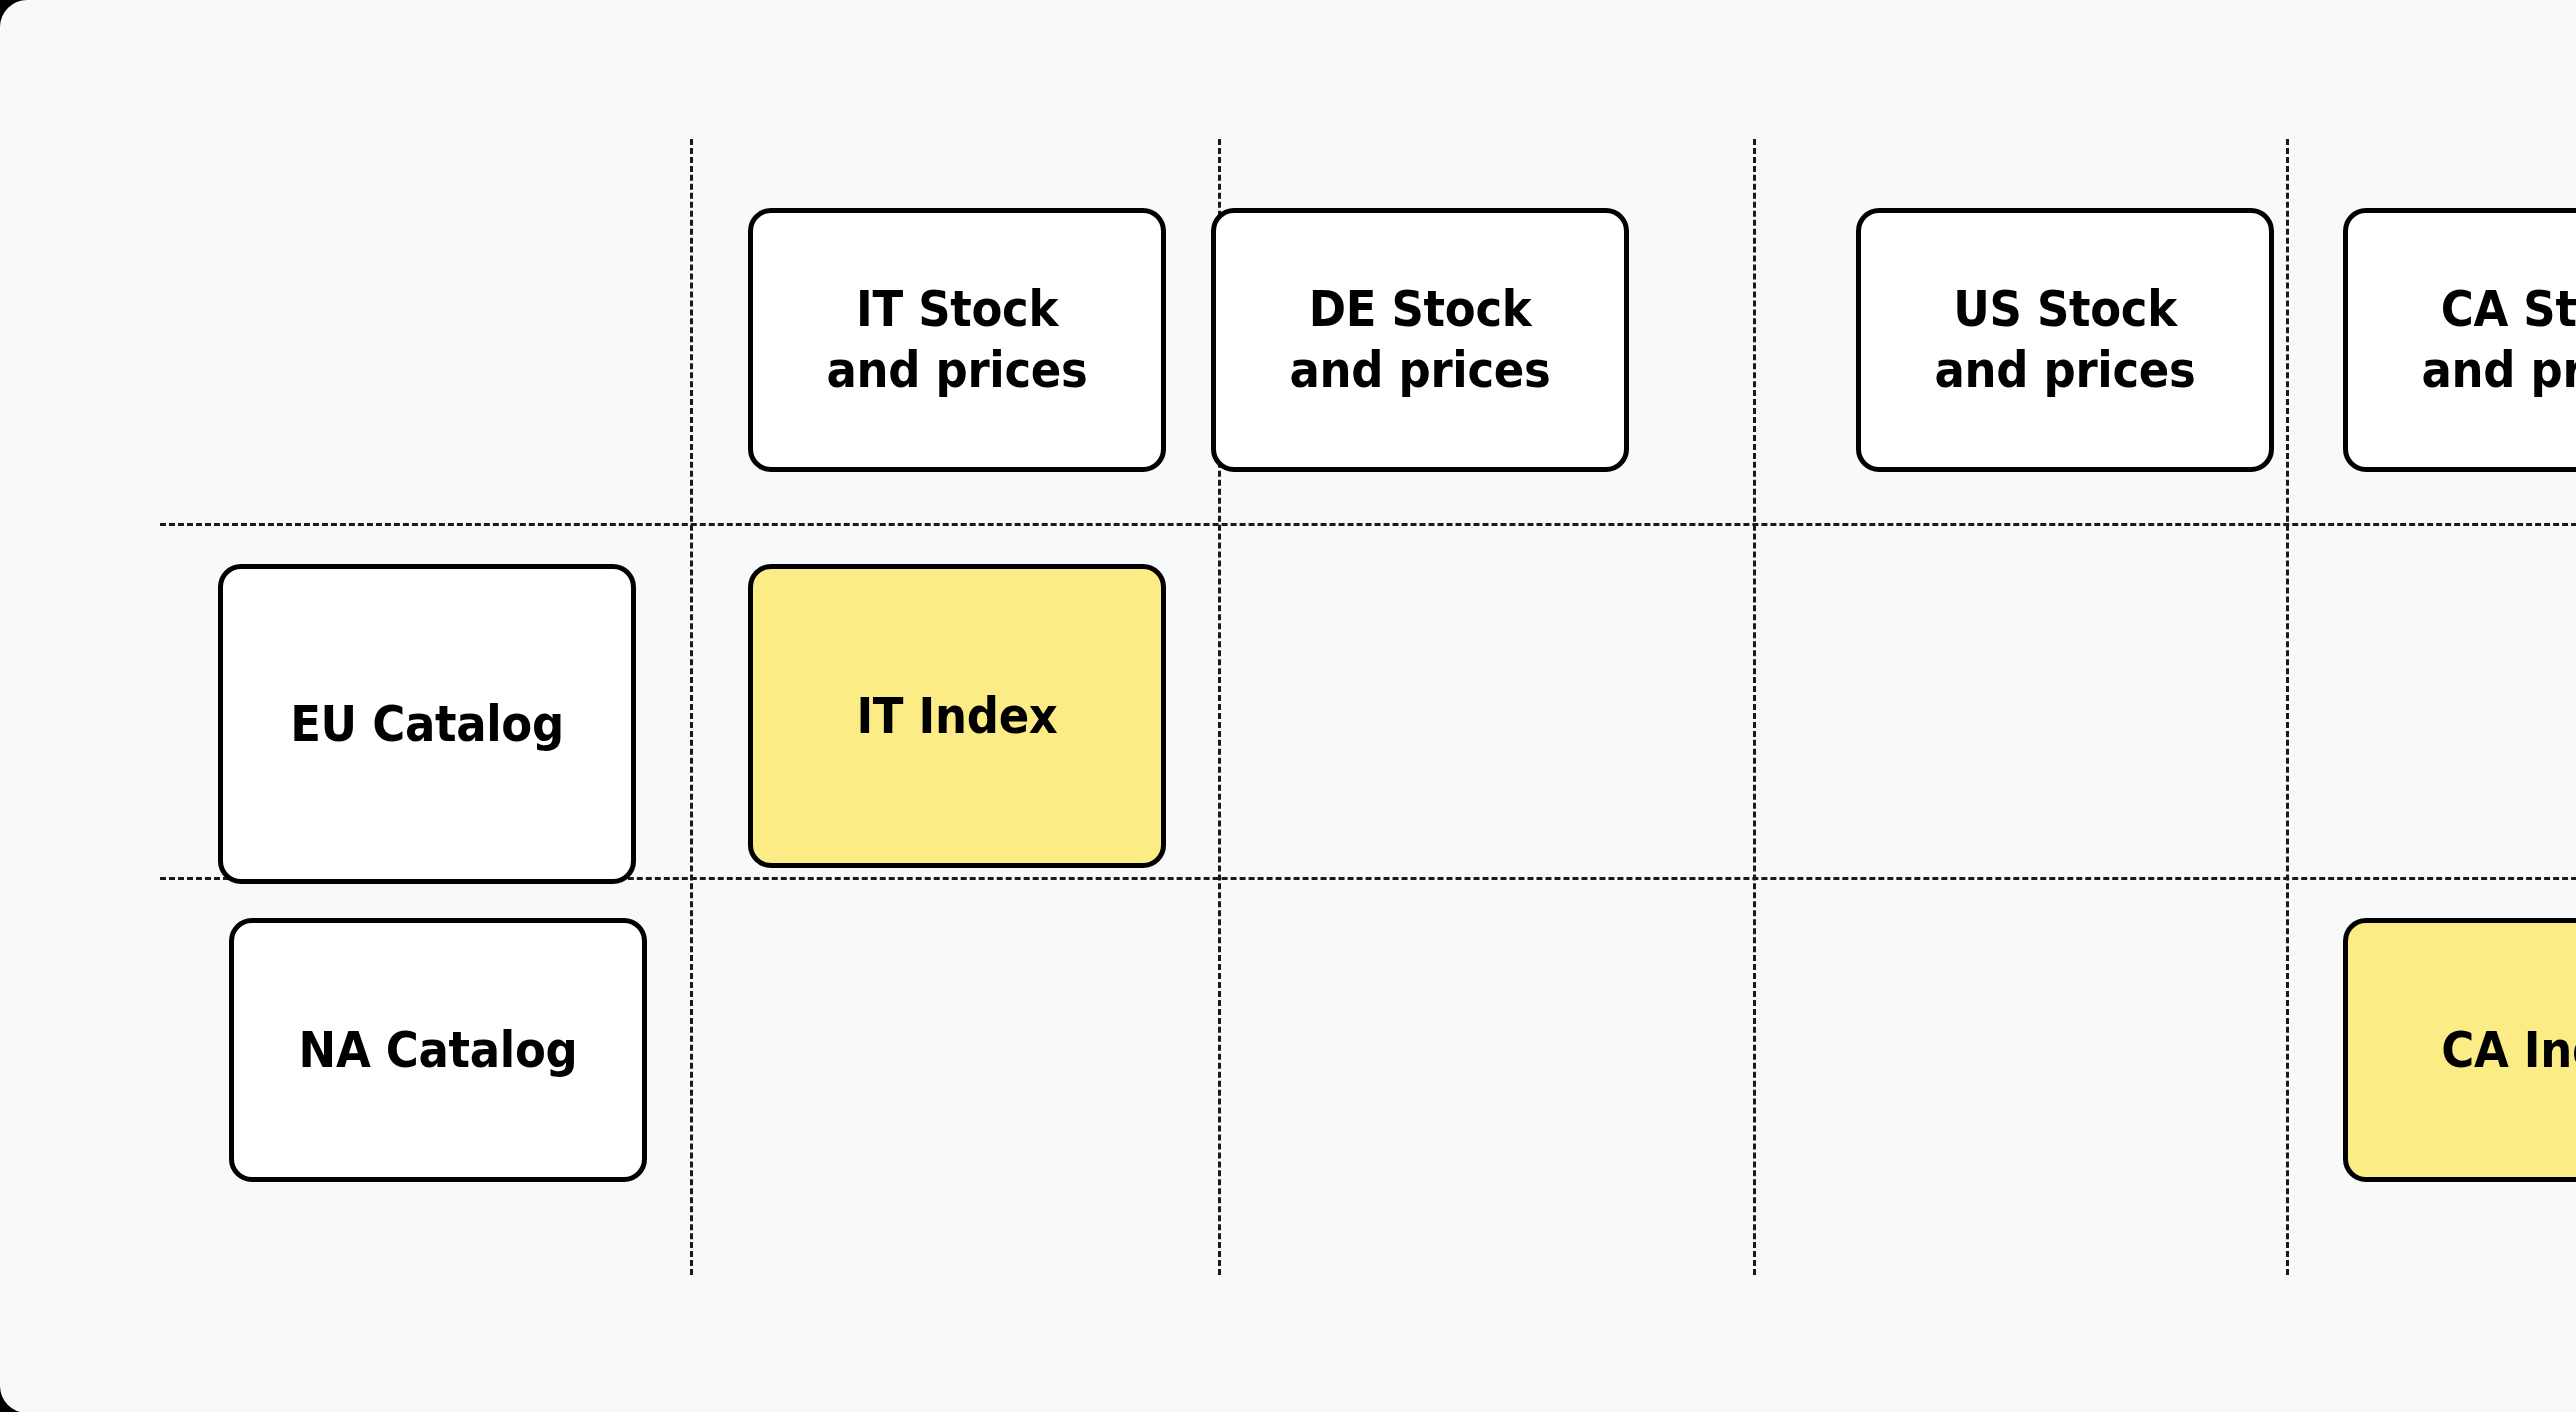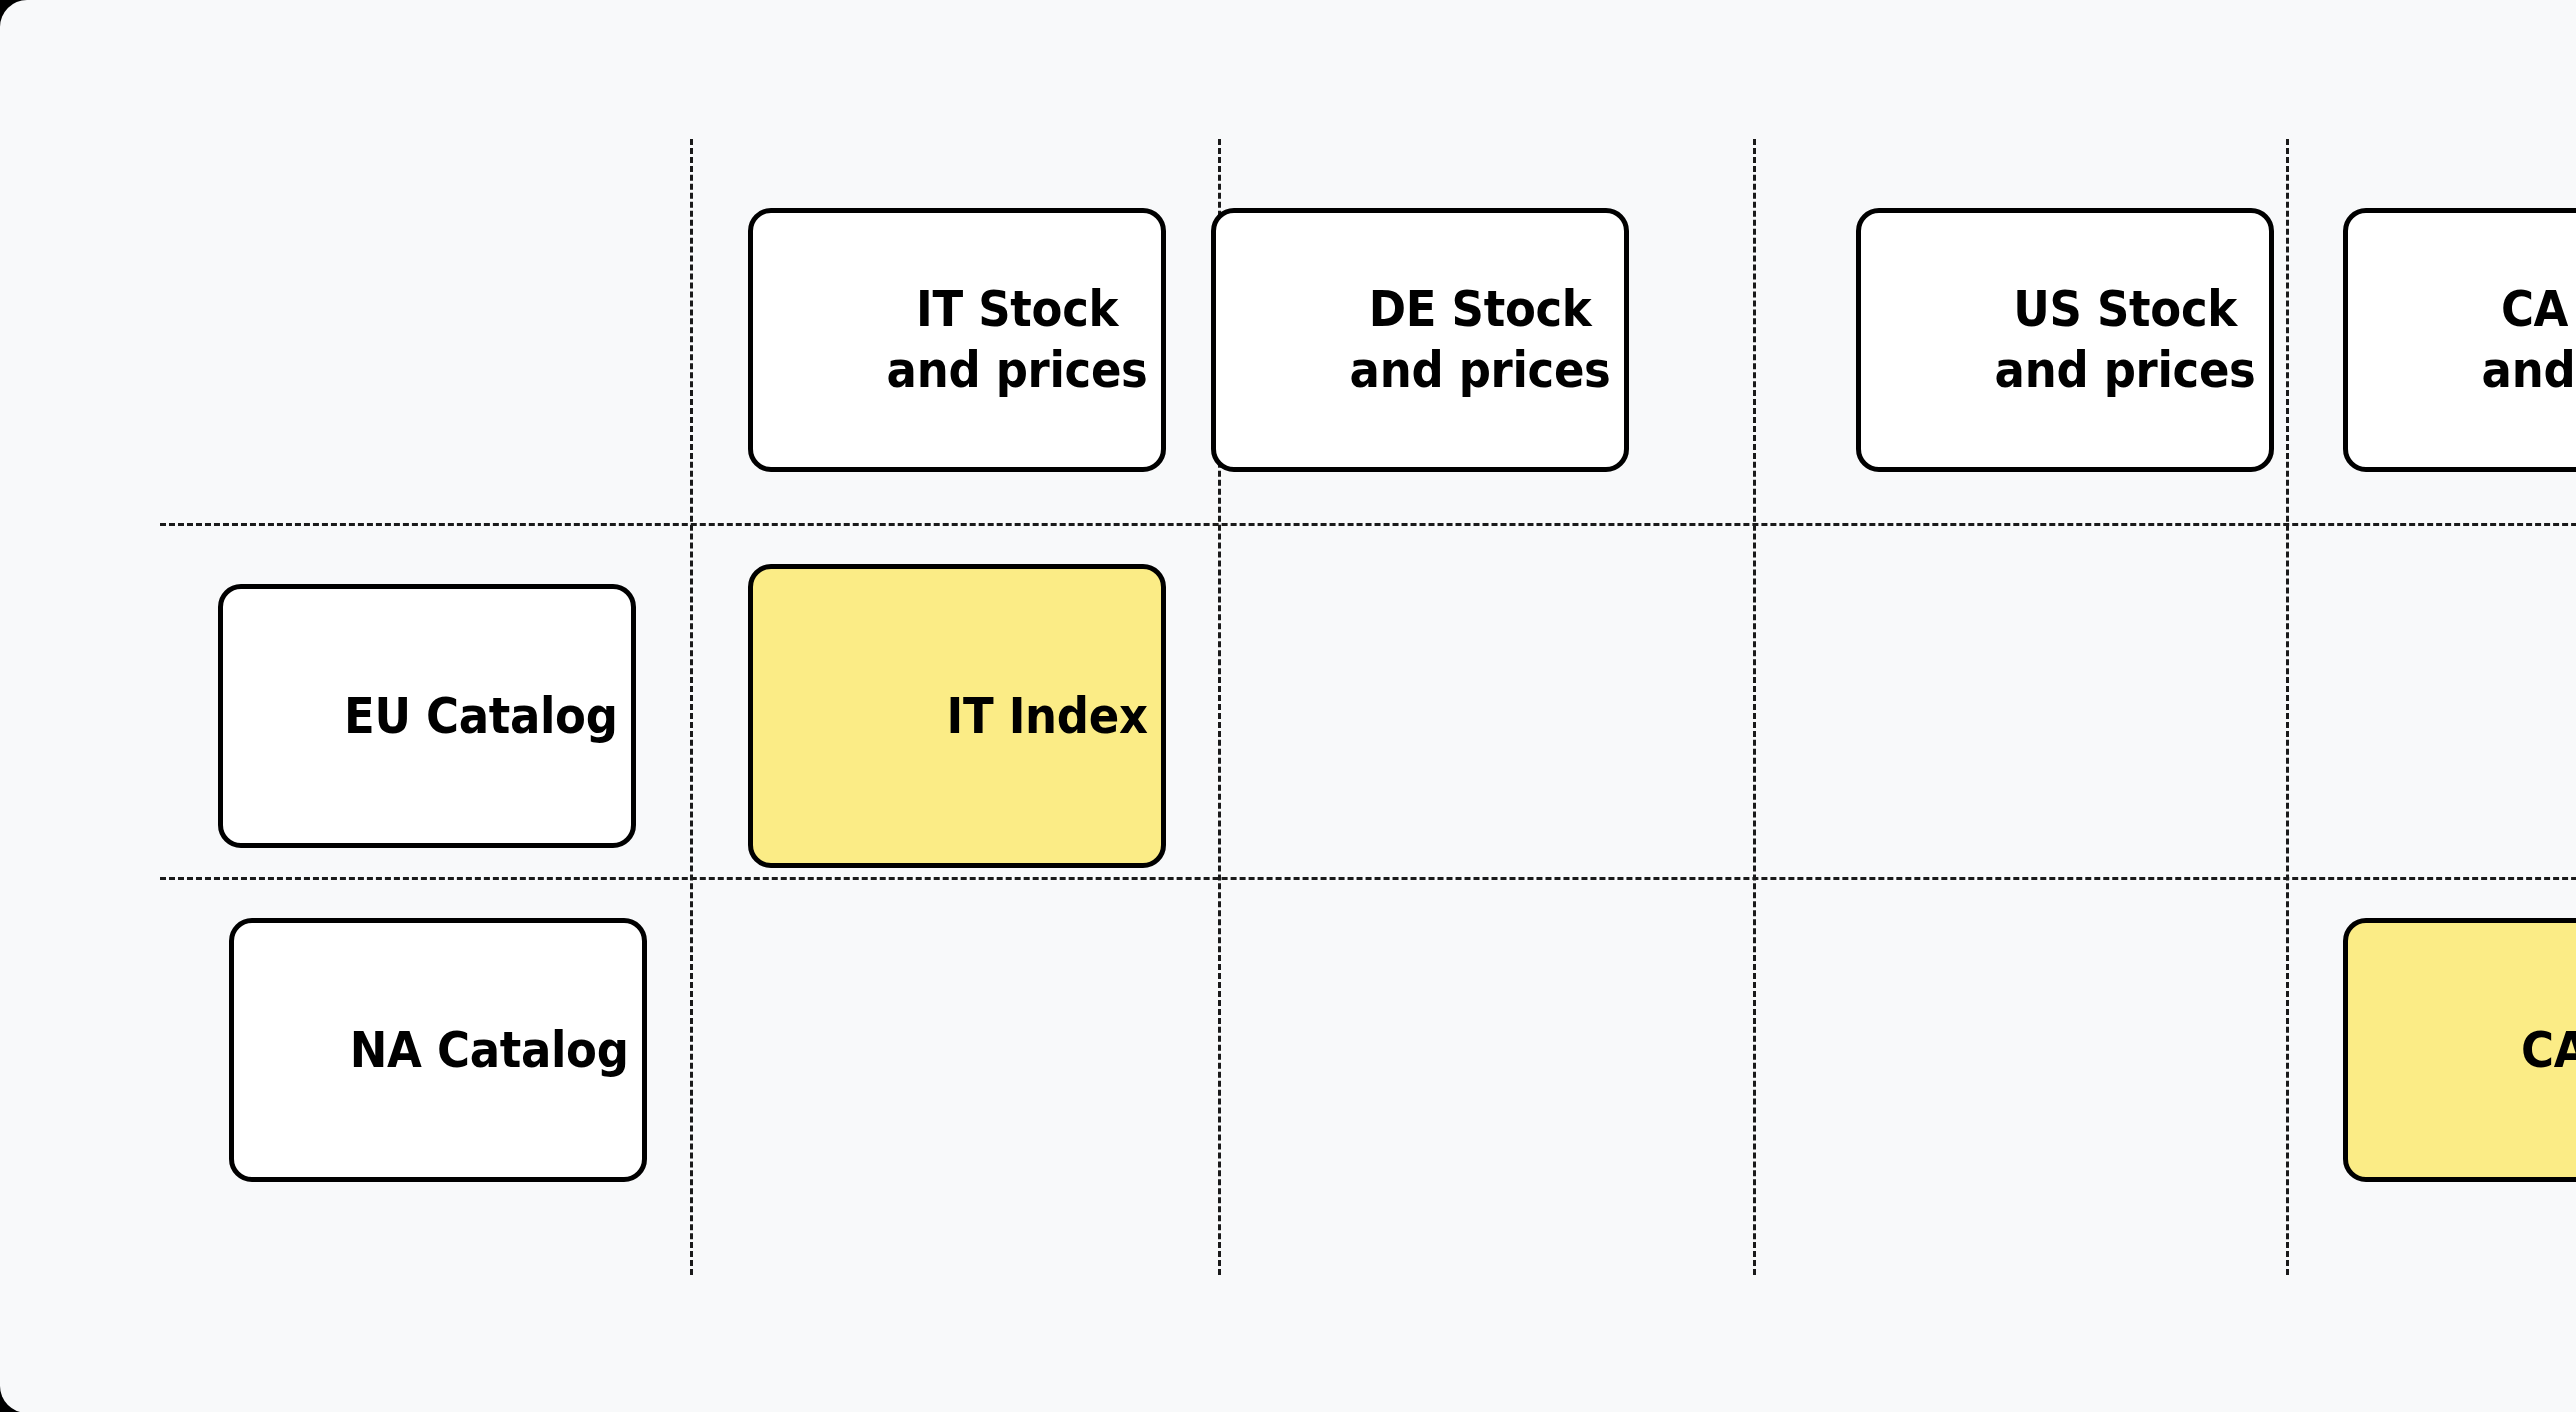--- a/index.html
+++ b/index.html
@@ -37,21 +37,21 @@
   }
 
   
   .node {
     position: absolute;
     box-sizing: border-box;
     border: 5.2px solid #000000;
     border-radius: 23px;
     display: flex;
     align-items: center;
-    justify-content: flex-end;
+    justify-content: center;
     text-align: center;
     color: #000000;
     font-weight: 700;
     font-stretch: condensed;
     font-size: 50px;
     line-height: 1.22;
     letter-spacing: -0.3px;
     white-space: pre-line;
   }
   .node.white  { background: #FFFFFF; }
@@ -88,21 +88,21 @@
   <div class="node white" style="left:1811px; top:208px; width:418px; height:264px;margin-left:45px;">
     <span class="node-label">US Stock
 and prices</span>
   </div>
 
   <div class="node white" style="left:2343px; top:208px; width:418px; height:264px;">
     <span class="node-label">CA Stock
 and prices</span>
   </div>
 
-  <div class="node white" style="left:218px; top:564px; width:418px; height:264px;margin-top:20px;">
+  <div class="node white" style="left:218px; top:564px; width:418px; height:320px;">
     <span class="node-label">EU Catalog</span>
   </div>
 
   <div class="node yellow" style="left:748px; top:564px; width:418px; height:304px;">
     <span class="node-label">IT Index</span>
   </div>
 
 
   <div class="node white" style="left:218px; top:918px; width:418px; height:264px;margin-left:11px;">
     <span class="node-label">NA Catalog</span>

